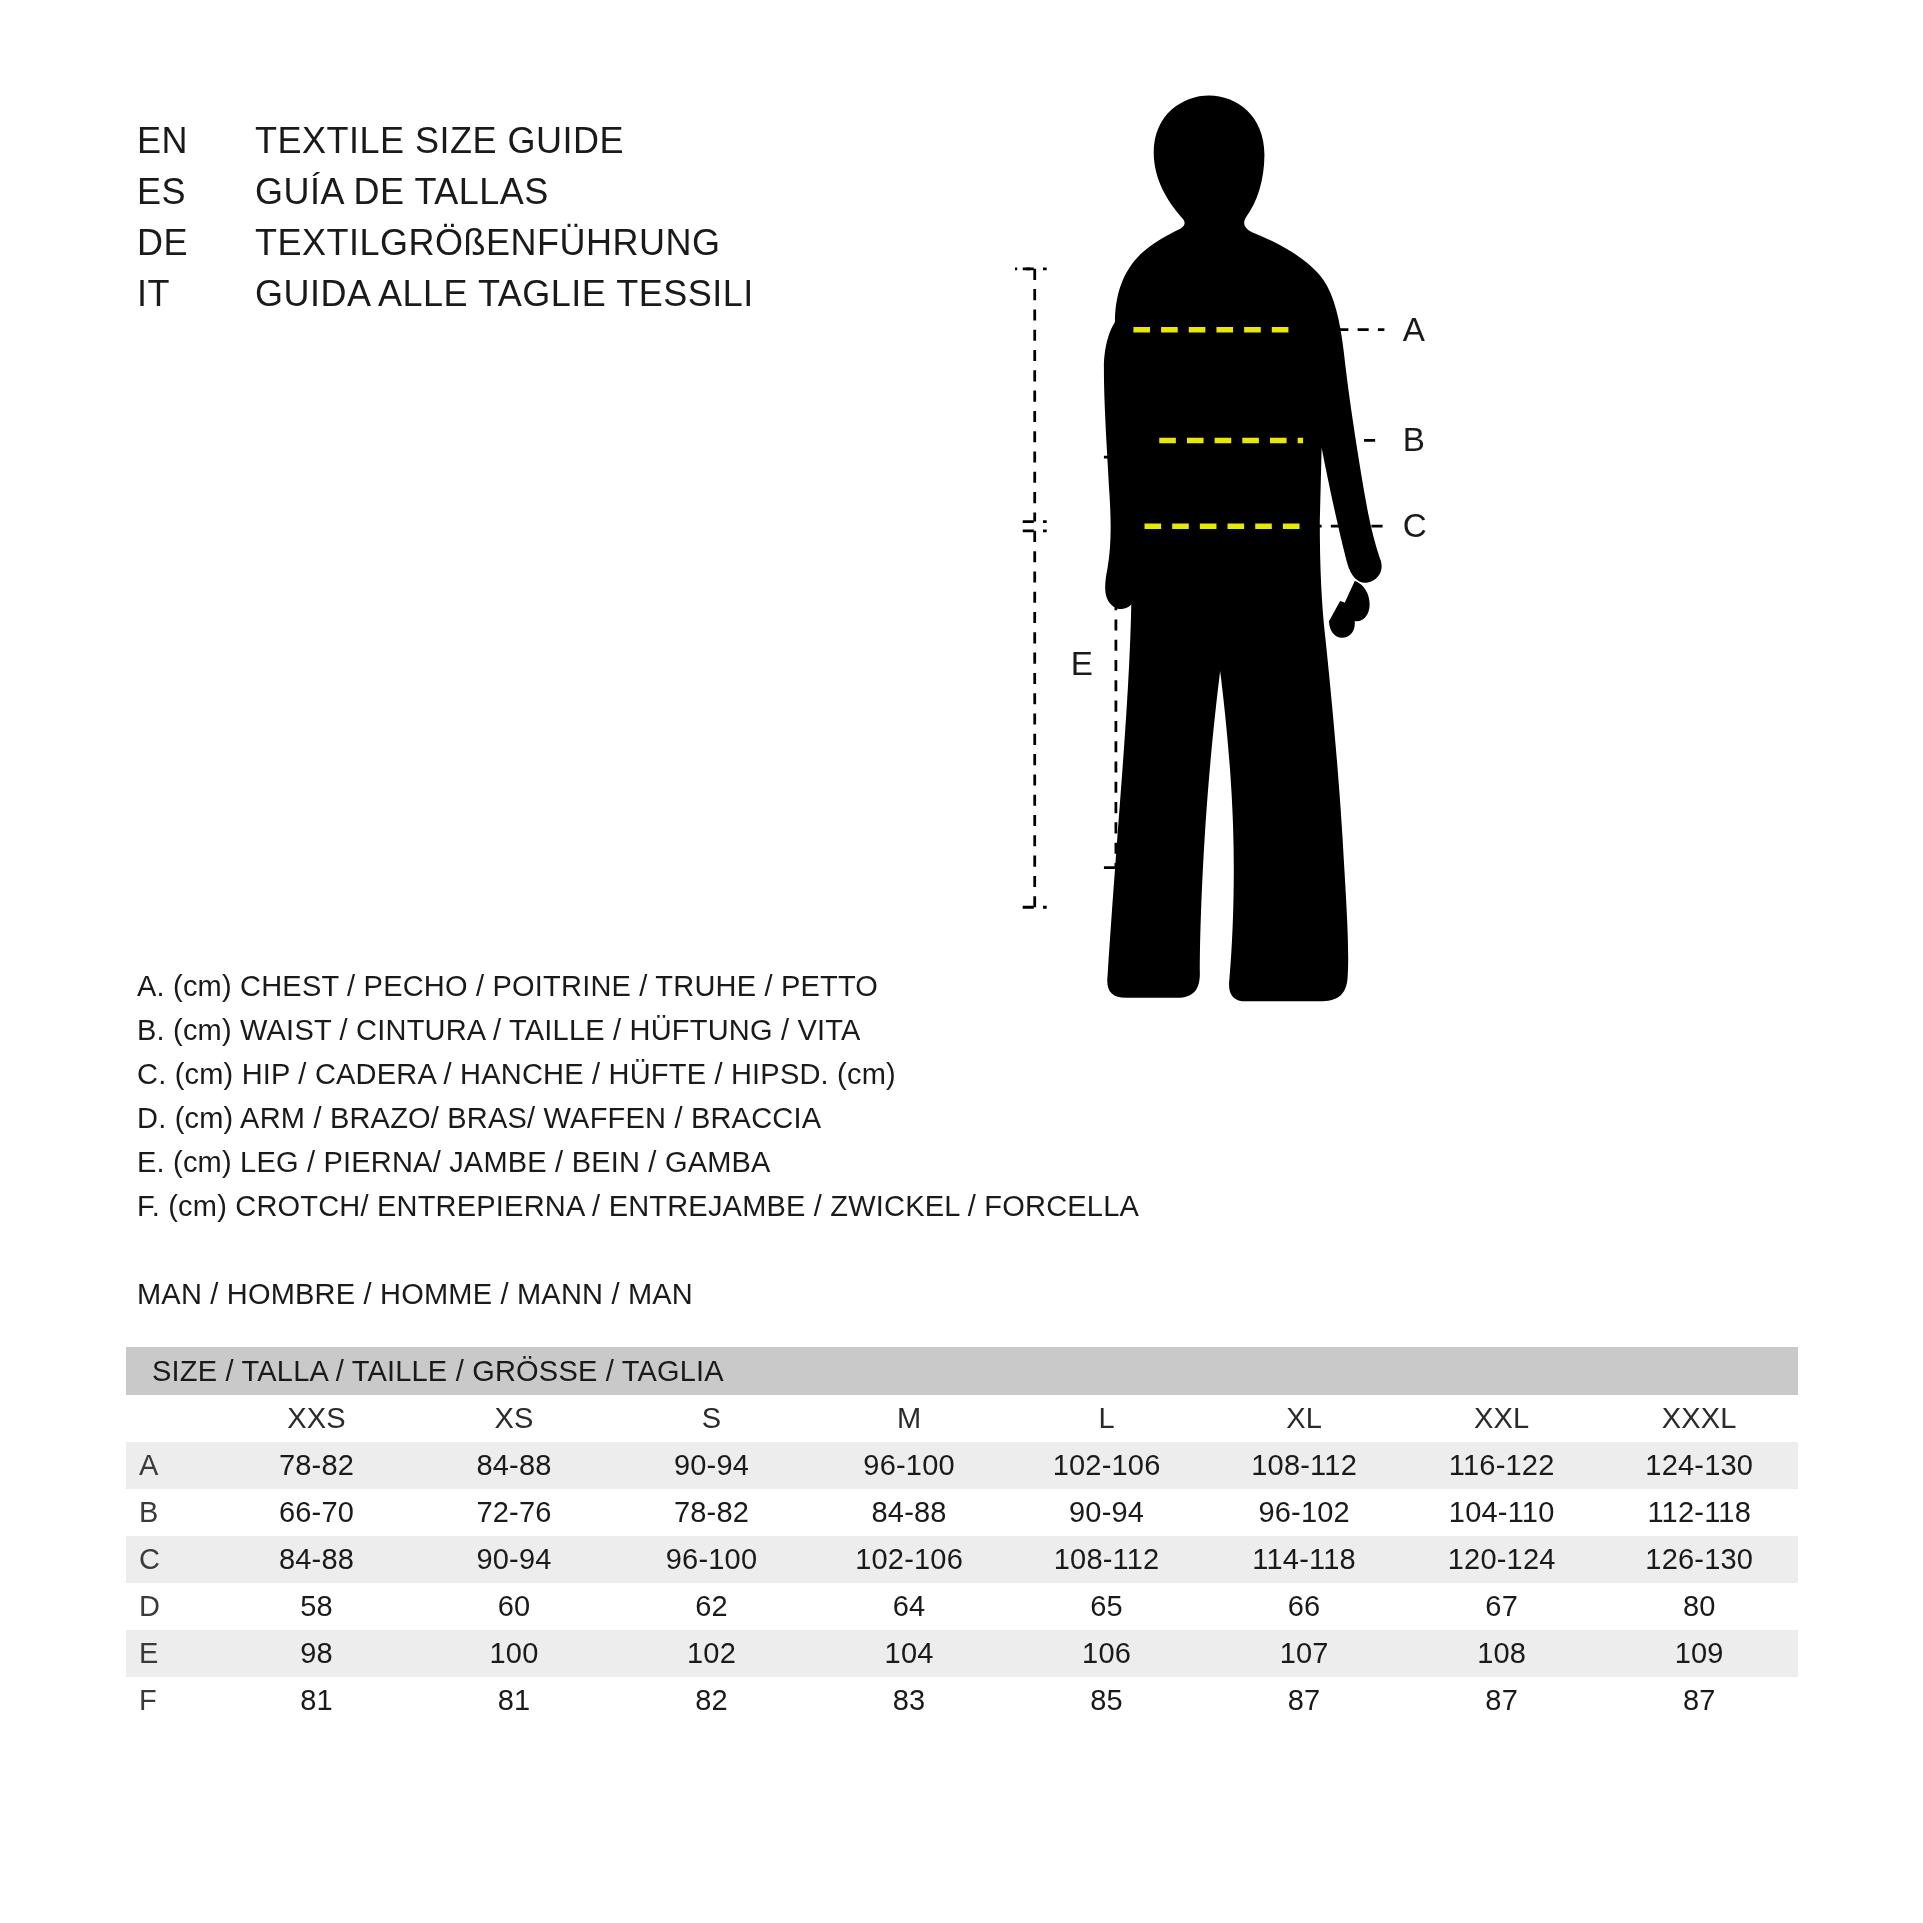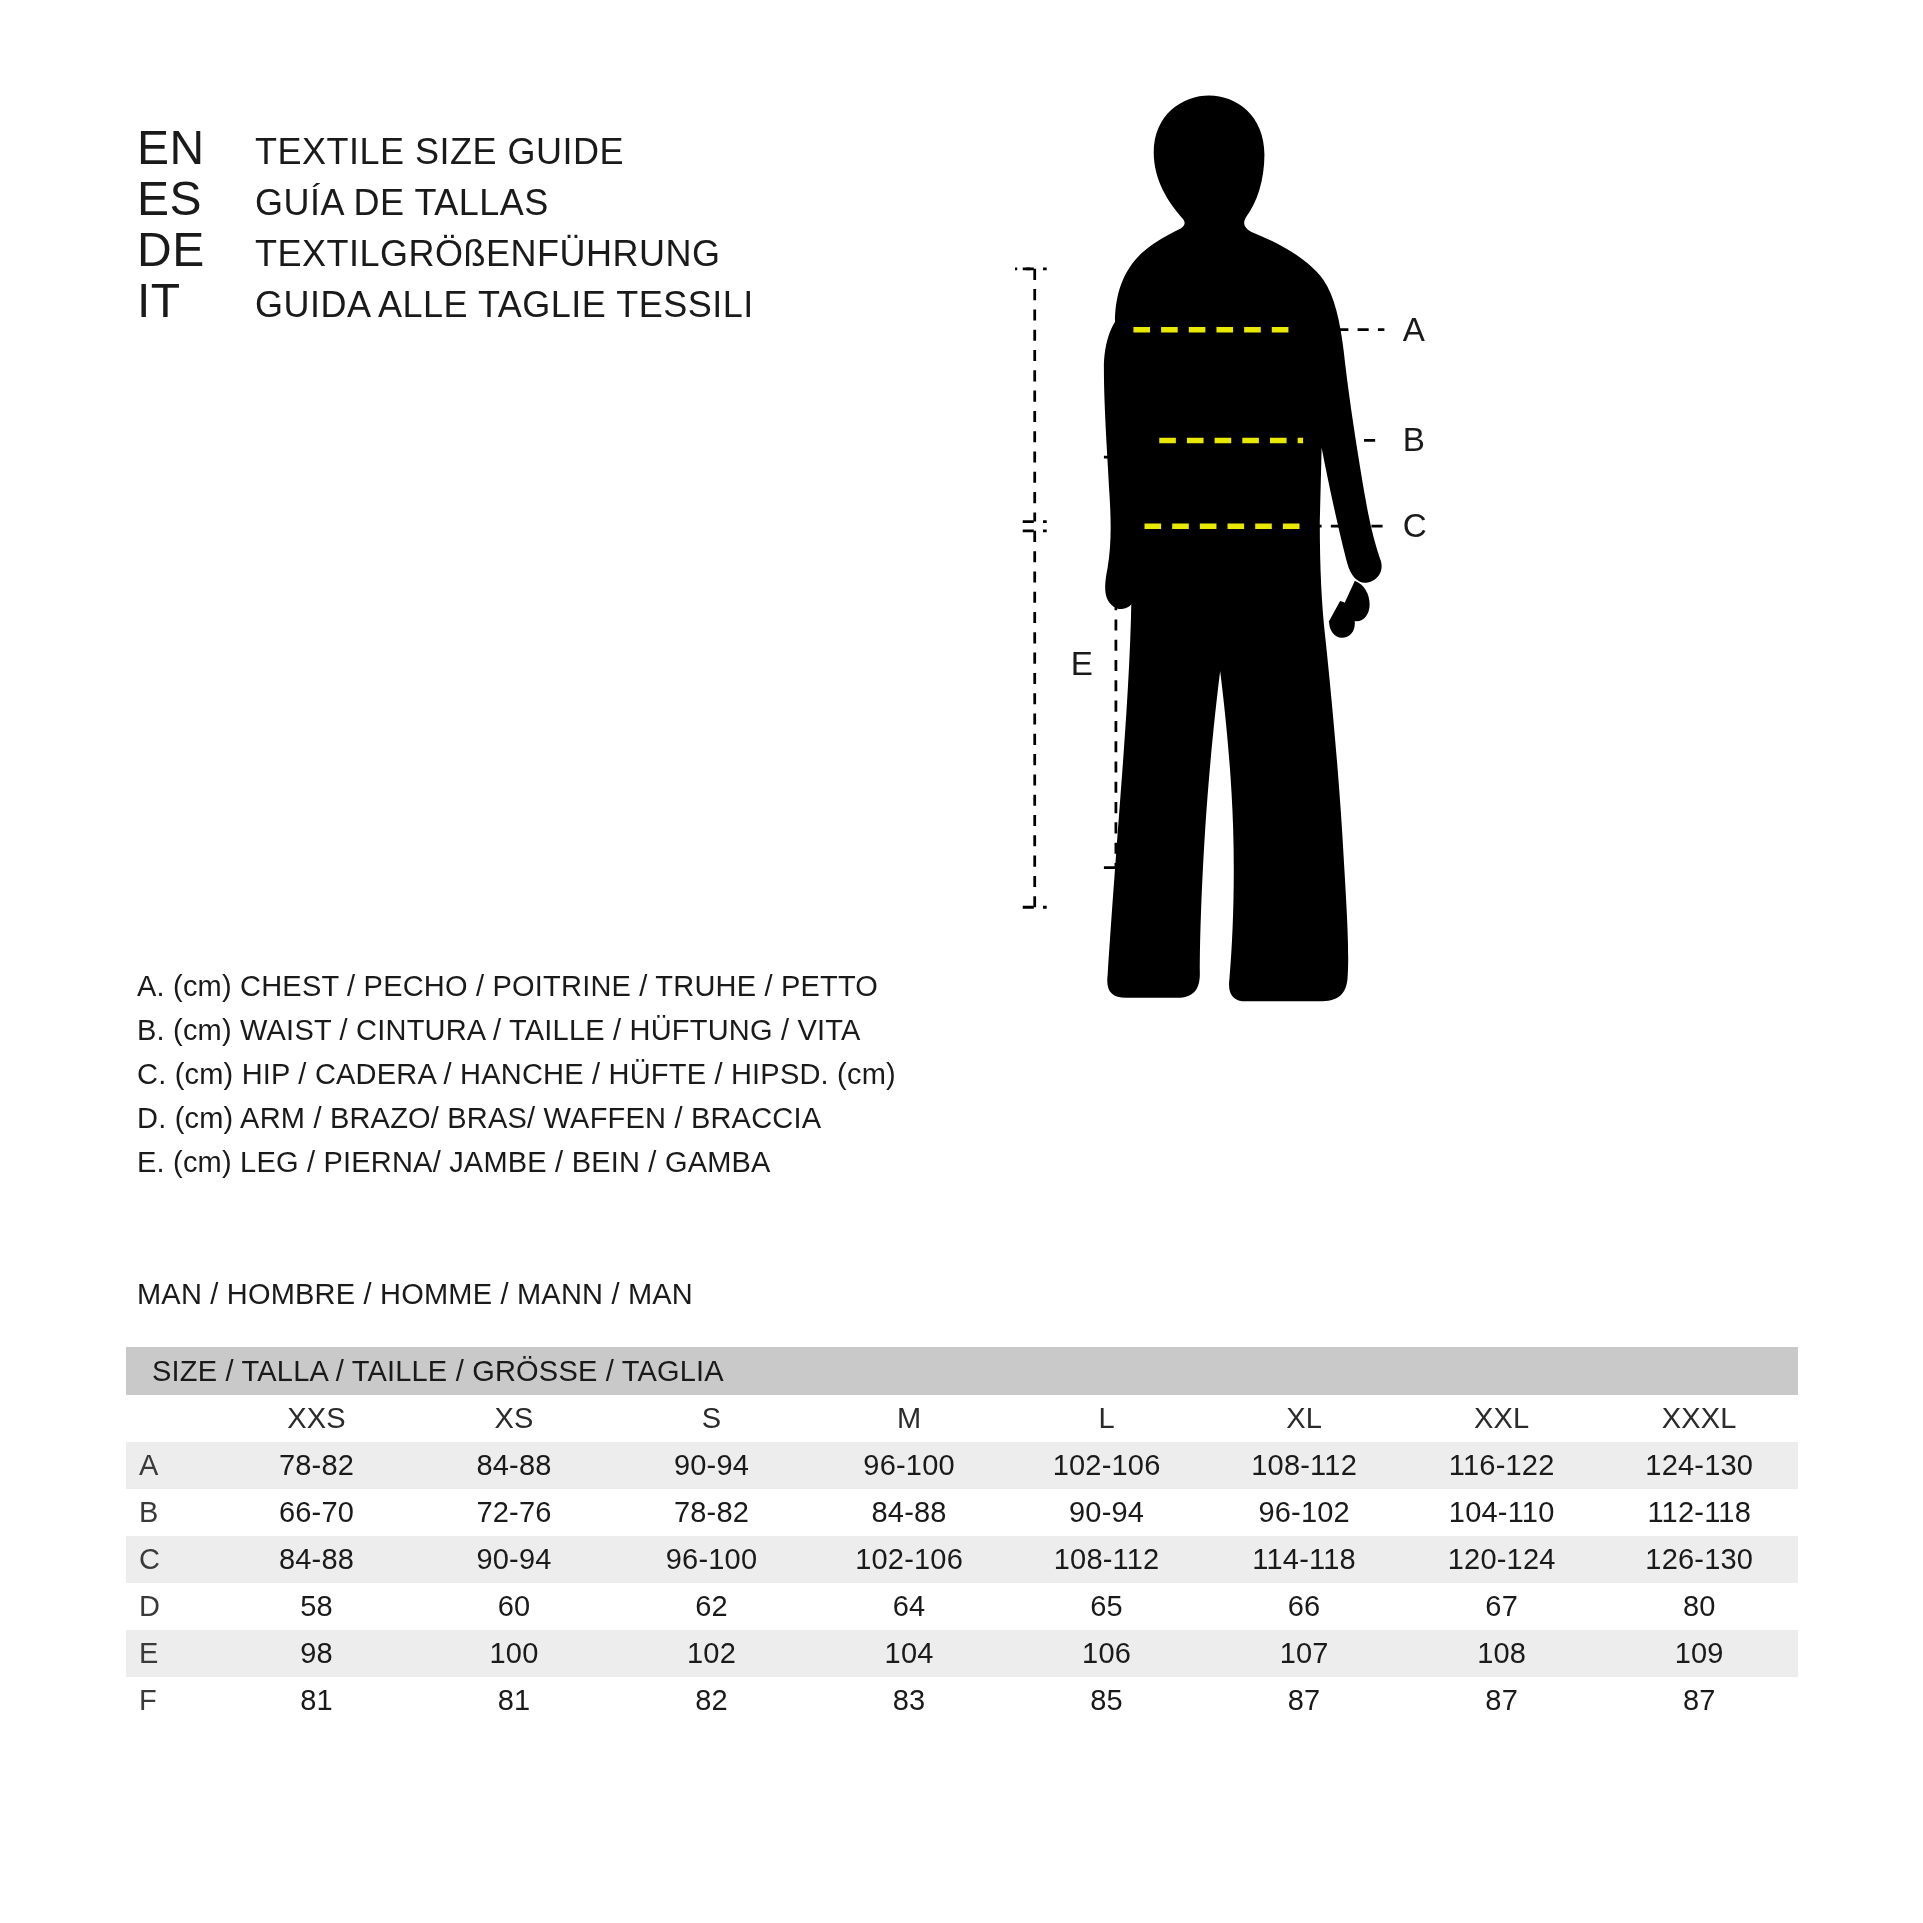--- a/index.html
+++ b/index.html
@@ -22,21 +22,21 @@
     left: 137px;
     top: 120px;
   }
   .lang-row {
     display: flex;
     align-items: baseline;
     height: 51px;
   }
   .lang-code {
     width: 118px;
-    font-size: 48px;
+    font-size: 36px;
     letter-spacing: 0.5px;
   }
   .lang-title {
     font-size: 36px;
     letter-spacing: 0.5px;
     white-space: nowrap;
   }
 
   
   .legend {
@@ -137,20 +137,21 @@
     <span class="lang-title">GUIDA ALLE TAGLIE TESSILI</span>
   </div>
 </div>
 
 <div class="legend">
   <div class="legend-row">A. (cm) CHEST / PECHO / POITRINE / TRUHE / PETTO</div>
   <div class="legend-row">B. (cm) WAIST / CINTURA / TAILLE / HÜFTUNG / VITA</div>
   <div class="legend-row">C. (cm) HIP / CADERA / HANCHE / HÜFTE / HIPSD. (cm)</div>
   <div class="legend-row">D. (cm) ARM / BRAZO/ BRAS/ WAFFEN / BRACCIA</div>
   <div class="legend-row">E. (cm) LEG / PIERNA/ JAMBE / BEIN / GAMBA</div>
+  <div class="legend-row">F. (cm) CROTCH/ ENTREPIERNA / ENTREJAMBE / ZWICKEL / FORCELLA</div>
 </div>
 <div class="gender-row">MAN / HOMBRE / HOMME / MANN / MAN</div>
 
 <div class="figure-area">
   <svg width="831" height="1144" viewBox="0 0 900 1240" xmlns="http://www.w3.org/2000/svg">
 
     <g>
       <path fill="#000000" d="
         M 150 70
         C 150 28, 182 8, 210 8

